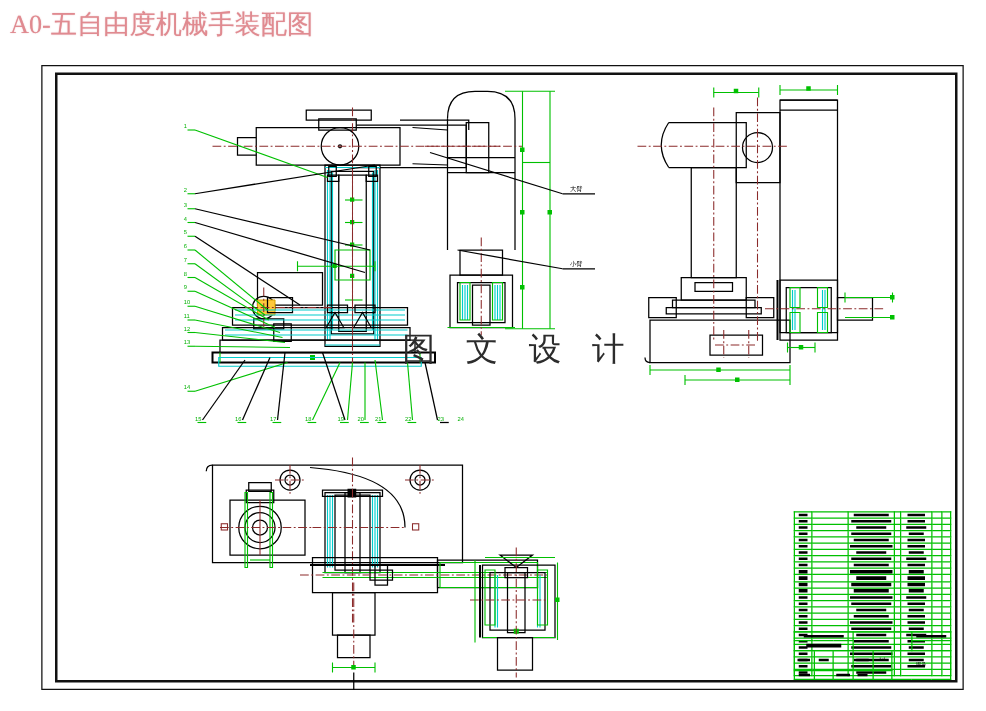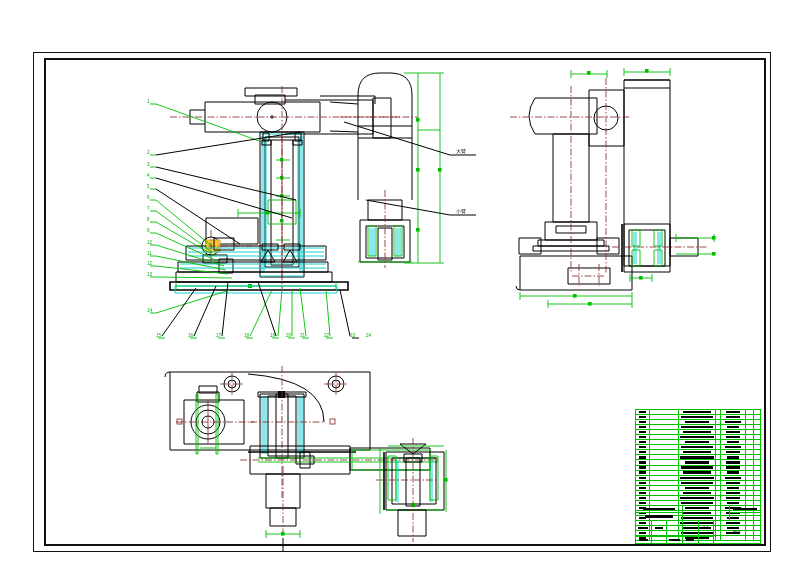--- a/index.html
+++ b/index.html
@@ -63,20 +63,21 @@
   .tb table{border-collapse:collapse;width:100%;height:100%;table-layout:fixed;}
   .tb td{border:.6px solid #00c000;padding:0;overflow:hidden;}
   .mini{font-family:"Liberation Sans",sans-serif;font-size:4px;color:#000;
         text-align:center;line-height:6px;}
 </style>
 </head>
 <body>
 
 <div id="stage">
 
+  <div class="doc-title">A0-五自由度机械手装配图</div>
 
   <div class="sheet-outer"></div>
   <div class="sheet-inner"></div>
 
   <svg class="lay" viewBox="0 0 789 569">
 
     <g>
 
       <path class="k" d="M205 102 h115 v30 h-115 z"></path>
       <path class="k" d="M205 110 h-15 v14 h15"></path>
@@ -458,20 +459,21 @@
       <path class="r" d="M376 480 h62"></path>
       <g class="g">
         <path d="M446 450 v62"></path>
           <path d="M380 448 v66"></path>
       </g>
       <rect class="gf" x="444" y="478" width="3.6" height="3.6"></rect>
     </g>
 
   </svg>
 
+  <div class="watermark">图 文 设 计</div>
 
 
   <div class="bom">
     <table id="bom-table">
         <tbody>
           <tr>
             <td style="width: 11%;">
               <span class="cellbar" style="width: 50%;"></span>
             </td>
             <td style="width: 24%;"></td>

